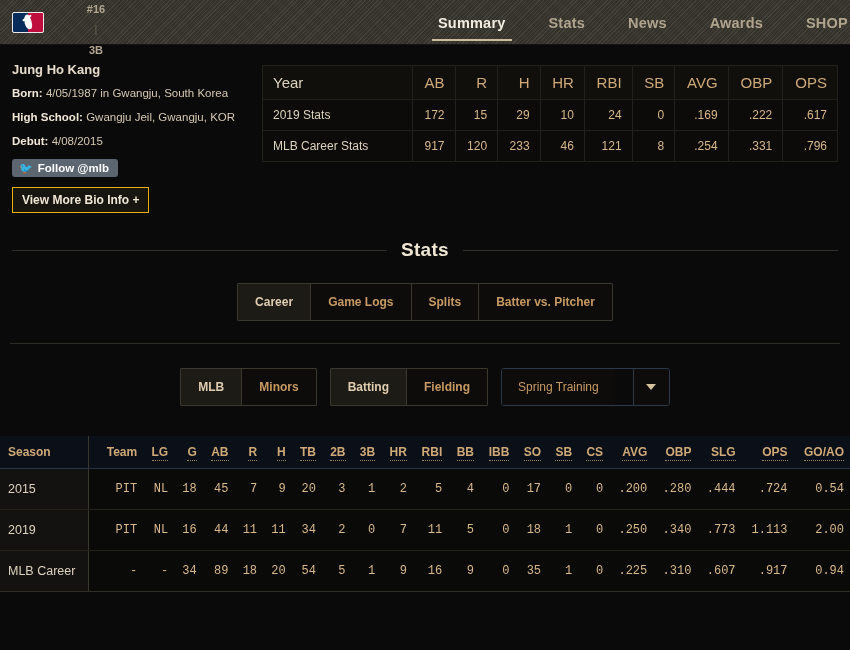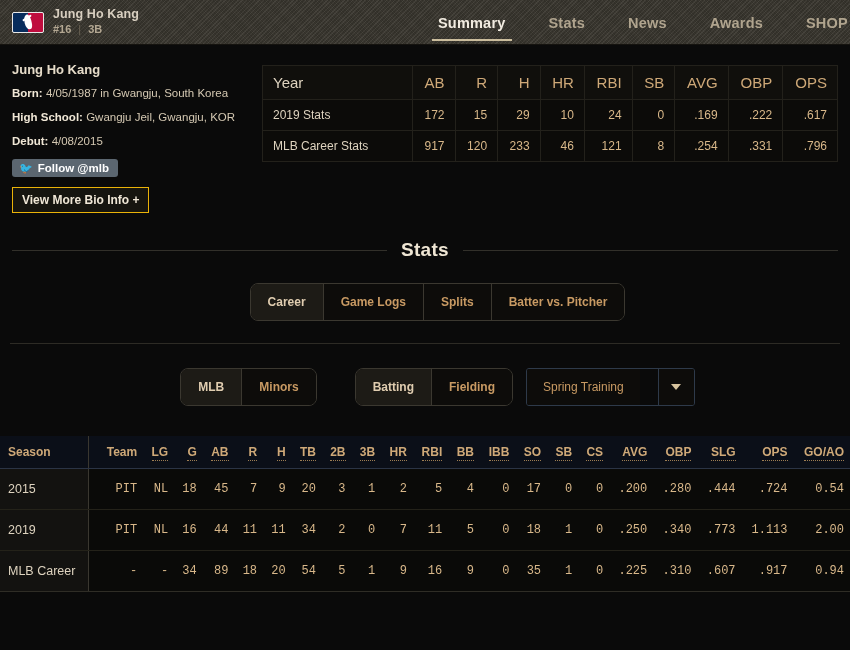--- a/index.html
+++ b/index.html
@@ -74,20 +74,21 @@
     letter-spacing: .1px;
   }
   .player-meta {
     font-size: 11px;
     font-weight: bold;
     color: #b3a792;
     display: flex;
     align-items: center;
     gap: 7px;
     margin-top: 1px;
+    flex-direction: column;
   }
   .player-meta .divider { color: #6d6455; font-weight: normal; }
 
   .main-nav {
     position: absolute;
     left: 420px;
     top: 0;
     height: 45px;
     display: flex;
     align-items: center;
@@ -208,21 +209,21 @@
     font-weight: bold;
     color: #efe6d4;
     letter-spacing: .3px;
   }
 
   .tabs-row {
     display: flex;
     justify-content: center;
     margin-top: 22px;
   }
-  .btn-group { display: flex; border: 1px solid #3b3830; border-radius: 8px; overflow: hidden; margin-left: 25px; }
+  .btn-group { display: flex; border: 1px solid #3b3830; border-radius: 1px; overflow: hidden; }
   .btn-group .tab {
     padding: 11px 17px;
     font-size: 12px;
     font-weight: bold;
     color: #c89a63;
     background: #0d0c0a;
     border-right: 1px solid #3b3830;
     cursor: pointer;
     white-space: nowrap;
   }

